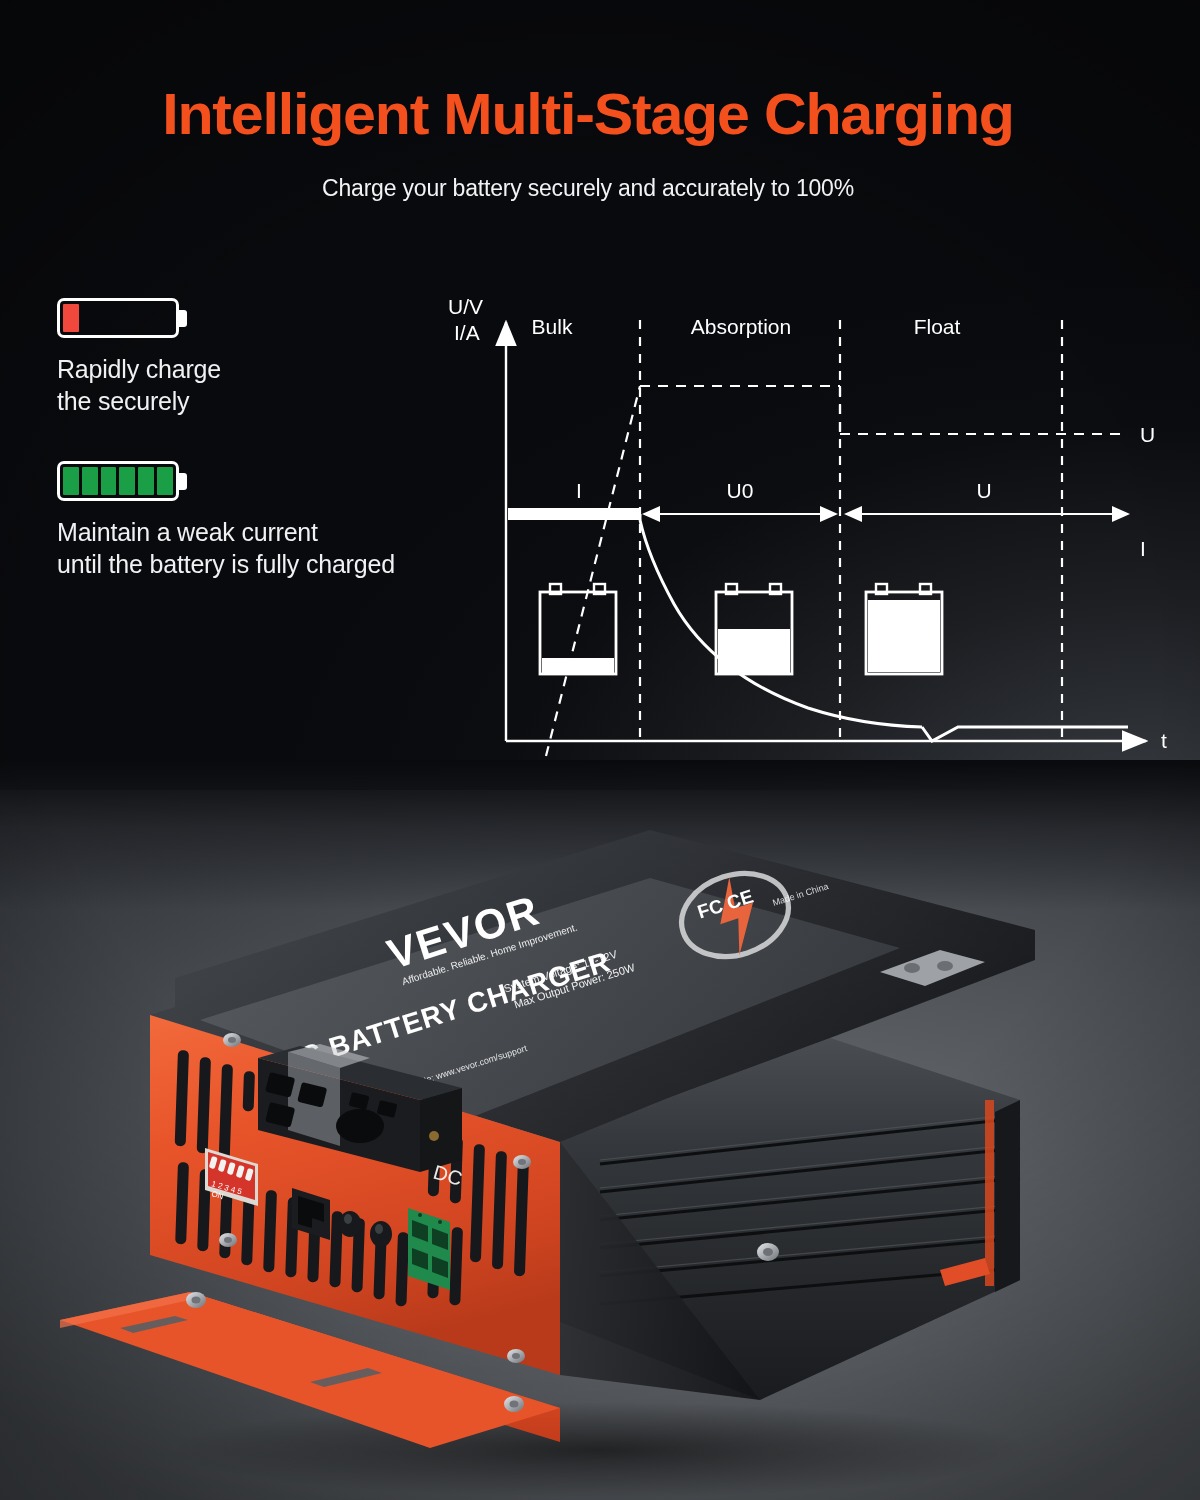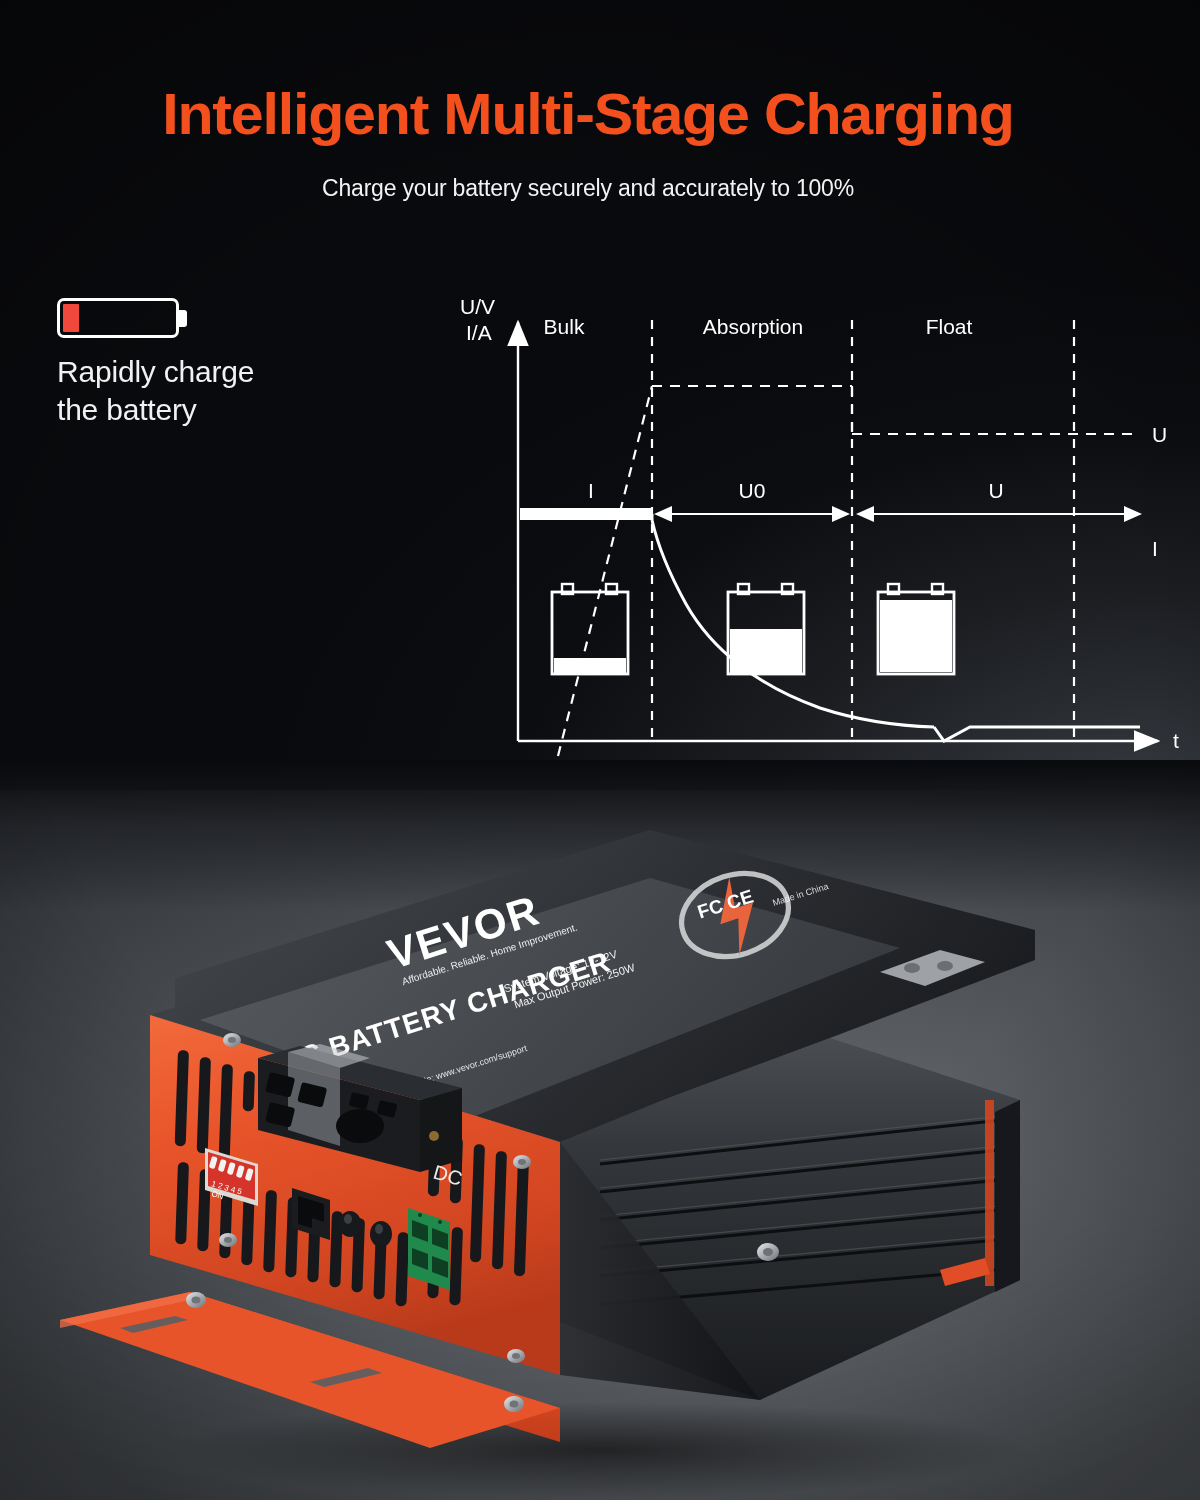--- a/index.html
+++ b/index.html
@@ -68,29 +68,29 @@
   }
   .batt .cell { height:100%; border-radius:1px; }
   .batt-cap {
     width:9px; height:17px;
     background:#ffffff;
     border-radius:0 3px 3px 0;
     margin-left:-1px;
   }
   .feature p {
     margin-top:13px;
-    font-size:30px;
+    font-size:25px;
     line-height:1.28;
     color:#f0f1f2;
     font-weight:400;
     letter-spacing:-.2px;
   }
 
   
-  #chart { position:absolute; left:440px; top:286px; width:760px; height:480px; z-index:5; }
+  #chart { position:absolute; left:428px; top:286px; width:760px; height:480px; z-index:5; }
   #chart svg { display:block; }
   .ct { fill:#ffffff; font-family:"Liberation Sans", sans-serif; }
   .ct-stage { font-size:21px; }
   .ct-axis { font-size:21px; }
   .ct-lbl { font-size:21px; }
 
   
   #product { position:absolute; left:0; top:800px; width:1200px; height:700px; z-index:6; }
   #product svg { display:block; }
   .lbl-text { fill:#ffffff; font-family:"Liberation Sans", sans-serif; }
@@ -119,25 +119,42 @@
           <div class="cell" style="width: 15.8333px; background: transparent;"></div>
           <div class="cell" style="width: 15.8333px; background: transparent;"></div>
           <div class="cell" style="width: 15.8333px; background: transparent;"></div>
           <div class="cell" style="width: 15.8333px; background: transparent;"></div>
           <div class="cell" style="width: 15.8333px; background: transparent;"></div>
         </div>
       <div class="batt-cap"></div>
     </div>
     <p>
       <span>Rapidly charge</span><br>
-      <span>the battery</span>
+      <span>the securely</span>
     </p>
   </div>
 
 
+  <div class="feature">
+    <div class="batt-wrap">
+      <div class="batt" id="batt2">
+          <div class="cell" style="width: 15.8333px; background: rgb(26, 158, 70);"></div>
+          <div class="cell" style="width: 15.8333px; background: rgb(26, 158, 70);"></div>
+          <div class="cell" style="width: 15.8333px; background: rgb(26, 158, 70);"></div>
+          <div class="cell" style="width: 15.8333px; background: rgb(26, 158, 70);"></div>
+          <div class="cell" style="width: 15.8333px; background: rgb(26, 158, 70);"></div>
+          <div class="cell" style="width: 15.8333px; background: rgb(26, 158, 70);"></div>
+        </div>
+      <div class="batt-cap"></div>
+    </div>
+    <p>
+      <span>Maintain a weak current</span><br>
+      <span>until the battery is fully charged</span>
+    </p>
+  </div>
 
 </div>
 
 <div id="chart">
 <svg width="760" height="480" viewBox="0 0 760 480">
   <defs>
     <marker id="ah" markerWidth="11" markerHeight="9" refX="10" refY="4.5" orient="auto">
       <polygon points="0,0 11,4.5 0,9" fill="#fff"></polygon>
     </marker>
     <marker id="ahs" markerWidth="9" markerHeight="8" refX="8" refY="4" orient="auto">

